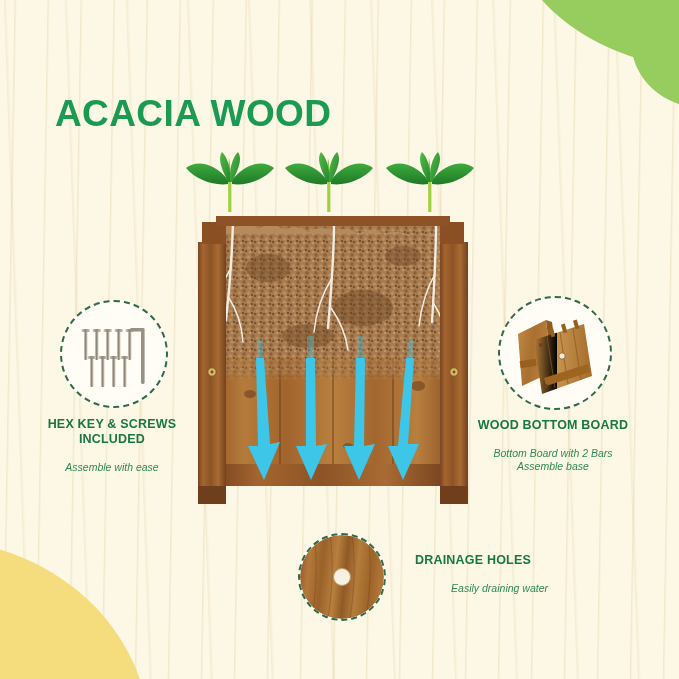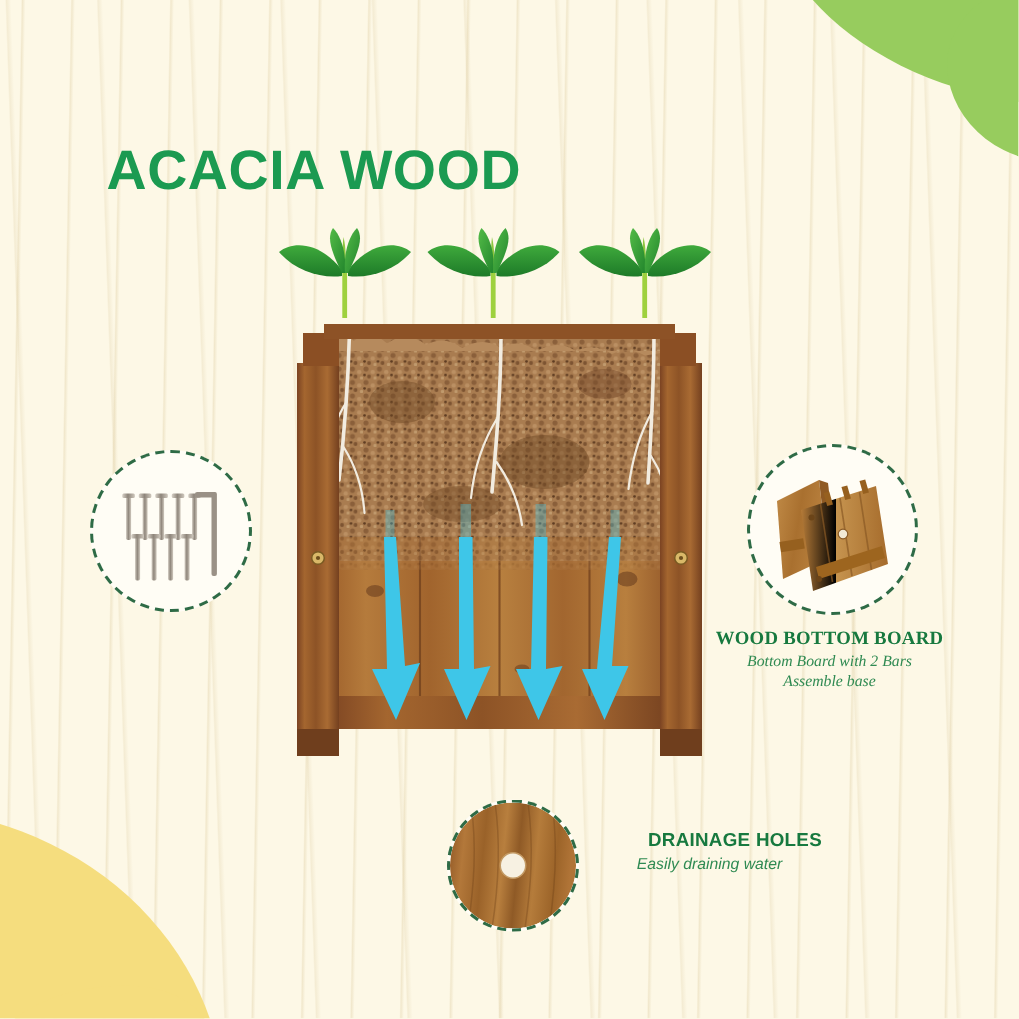--- a/index.html
+++ b/index.html
@@ -64,21 +64,21 @@
   
   .heading{
     position:absolute;left:55px;top:50px;
     color:#1b9a51;
     font-weight:bold;
     font-size:37px;
     line-height:1.16;
     letter-spacing:0.4px;
     white-space:pre-line;
   }
-  .heading .l1{display:block;margin-left:16px;}
+  .heading .l1{display:block;}
   .heading .l2{display:block;}
 
   
   #planter{
     position:absolute;
     left:188px;top:150px;
     width:290px;height:360px;
   }
   .sprout{position:absolute;width:92px;height:62px;}
   .sprout svg{display:block;}
@@ -96,38 +96,38 @@
   .ctext{
     text-align:center;
     color:#1b7a46;
   }
   .ctitle{
     font-size:12.5px;font-weight:bold;letter-spacing:0.2px;
     color:#17793f;line-height:1.18;
   }
   .csub{
     font-size:10.5px;font-style:italic;color:#2f8a52;
-    line-height:1.28;margin-top:2px;
+    line-height:1.28;margin-top:14px;
   }
 
   #callout-hex{left:60px;top:300px;}
   #callout-hex .circ{width:104px;height:104px;}
   #callout-hex .ctext{width:178px;margin-left:-37px;margin-top:9px;}
 
   #callout-board{left:498px;top:296px;}
   #callout-board .circ{width:110px;height:110px;}
-  #callout-board .ctext{width:190px;margin-left:-40px;margin-top:8px;font-family:Liberation Serif, serif;}
+  #callout-board .ctext{width:190px;margin-left:-40px;margin-top:8px;}
 
   #callout-drain{left:298px;top:533px;}
   #callout-drain .circ{width:84px;height:84px;border:2px dashed #2e6b46;}
   #callout-drain .ctext{
     position:absolute;left:100px;top:20px;width:150px;text-align:left;
   }
-  #callout-drain .ctitle{text-align:right;}
-  #callout-drain .csub{text-align:center;}
+  #callout-drain .ctitle{text-align:center;}
+  #callout-drain .csub{text-align:right;}
 </style>
 </head>
 <body>
 
 <div id="stage">
 
   <div class="grain"></div>
   <div class="blob-green"></div>
   <div class="blob-yellow"></div>
 
@@ -325,20 +325,24 @@
             <rect x="47.5" y="54" width="8.4" height="3" rx="1"></rect>
           <rect x="61" y="55" width="3.4" height="30" rx="1.2"></rect>
             <rect x="58.5" y="54" width="8.4" height="3" rx="1"></rect>
         </g>
 
         <g fill="#9a9186">
           <rect x="79" y="26" width="3.6" height="56" rx="1.4"></rect>
           <rect x="68" y="26" width="14" height="3.6" rx="1.4"></rect>
         </g>
       </svg>
+    </div>
+    <div class="ctext">
+      <div class="ctitle">HEX KEY &amp; SCREWS INCLUDED</div>
+      <div class="csub">Assemble with ease</div>
     </div>
   </div>
 
   <div class="callout" id="callout-board">
     <div class="circ">
       <svg width="110" height="110" viewBox="0 0 110 110">
         <defs>
           <linearGradient id="bw1" x1="0" y1="0" x2="1" y2="0.3">
             <stop offset="0" stop-color="#c08a46"></stop>
               <stop offset="0.5" stop-color="#a9702f"></stop>

